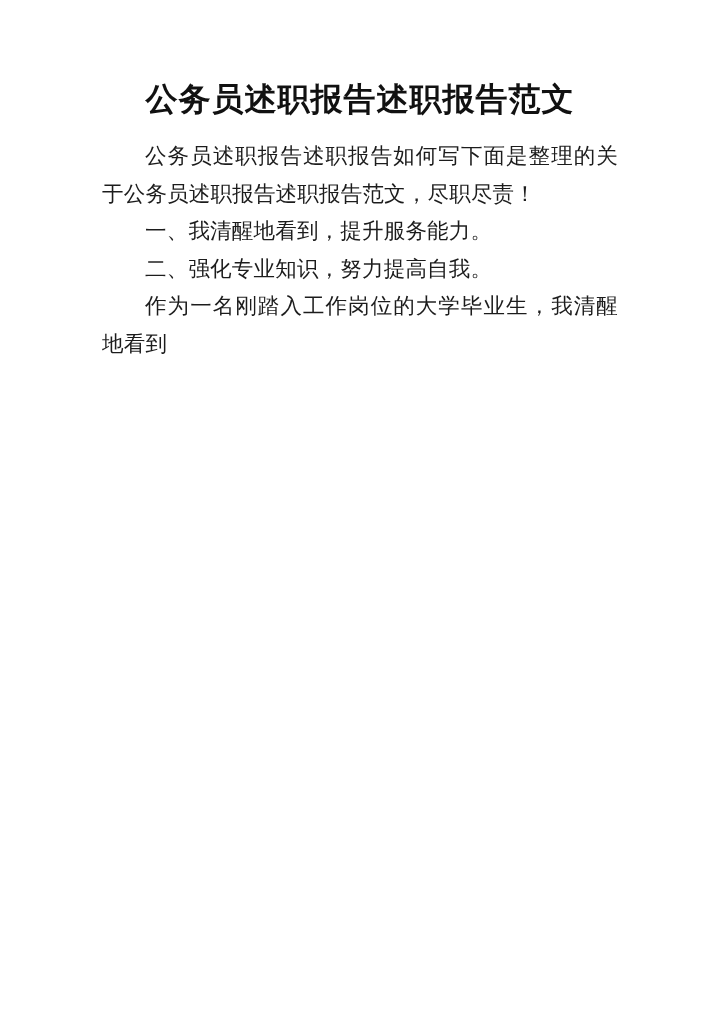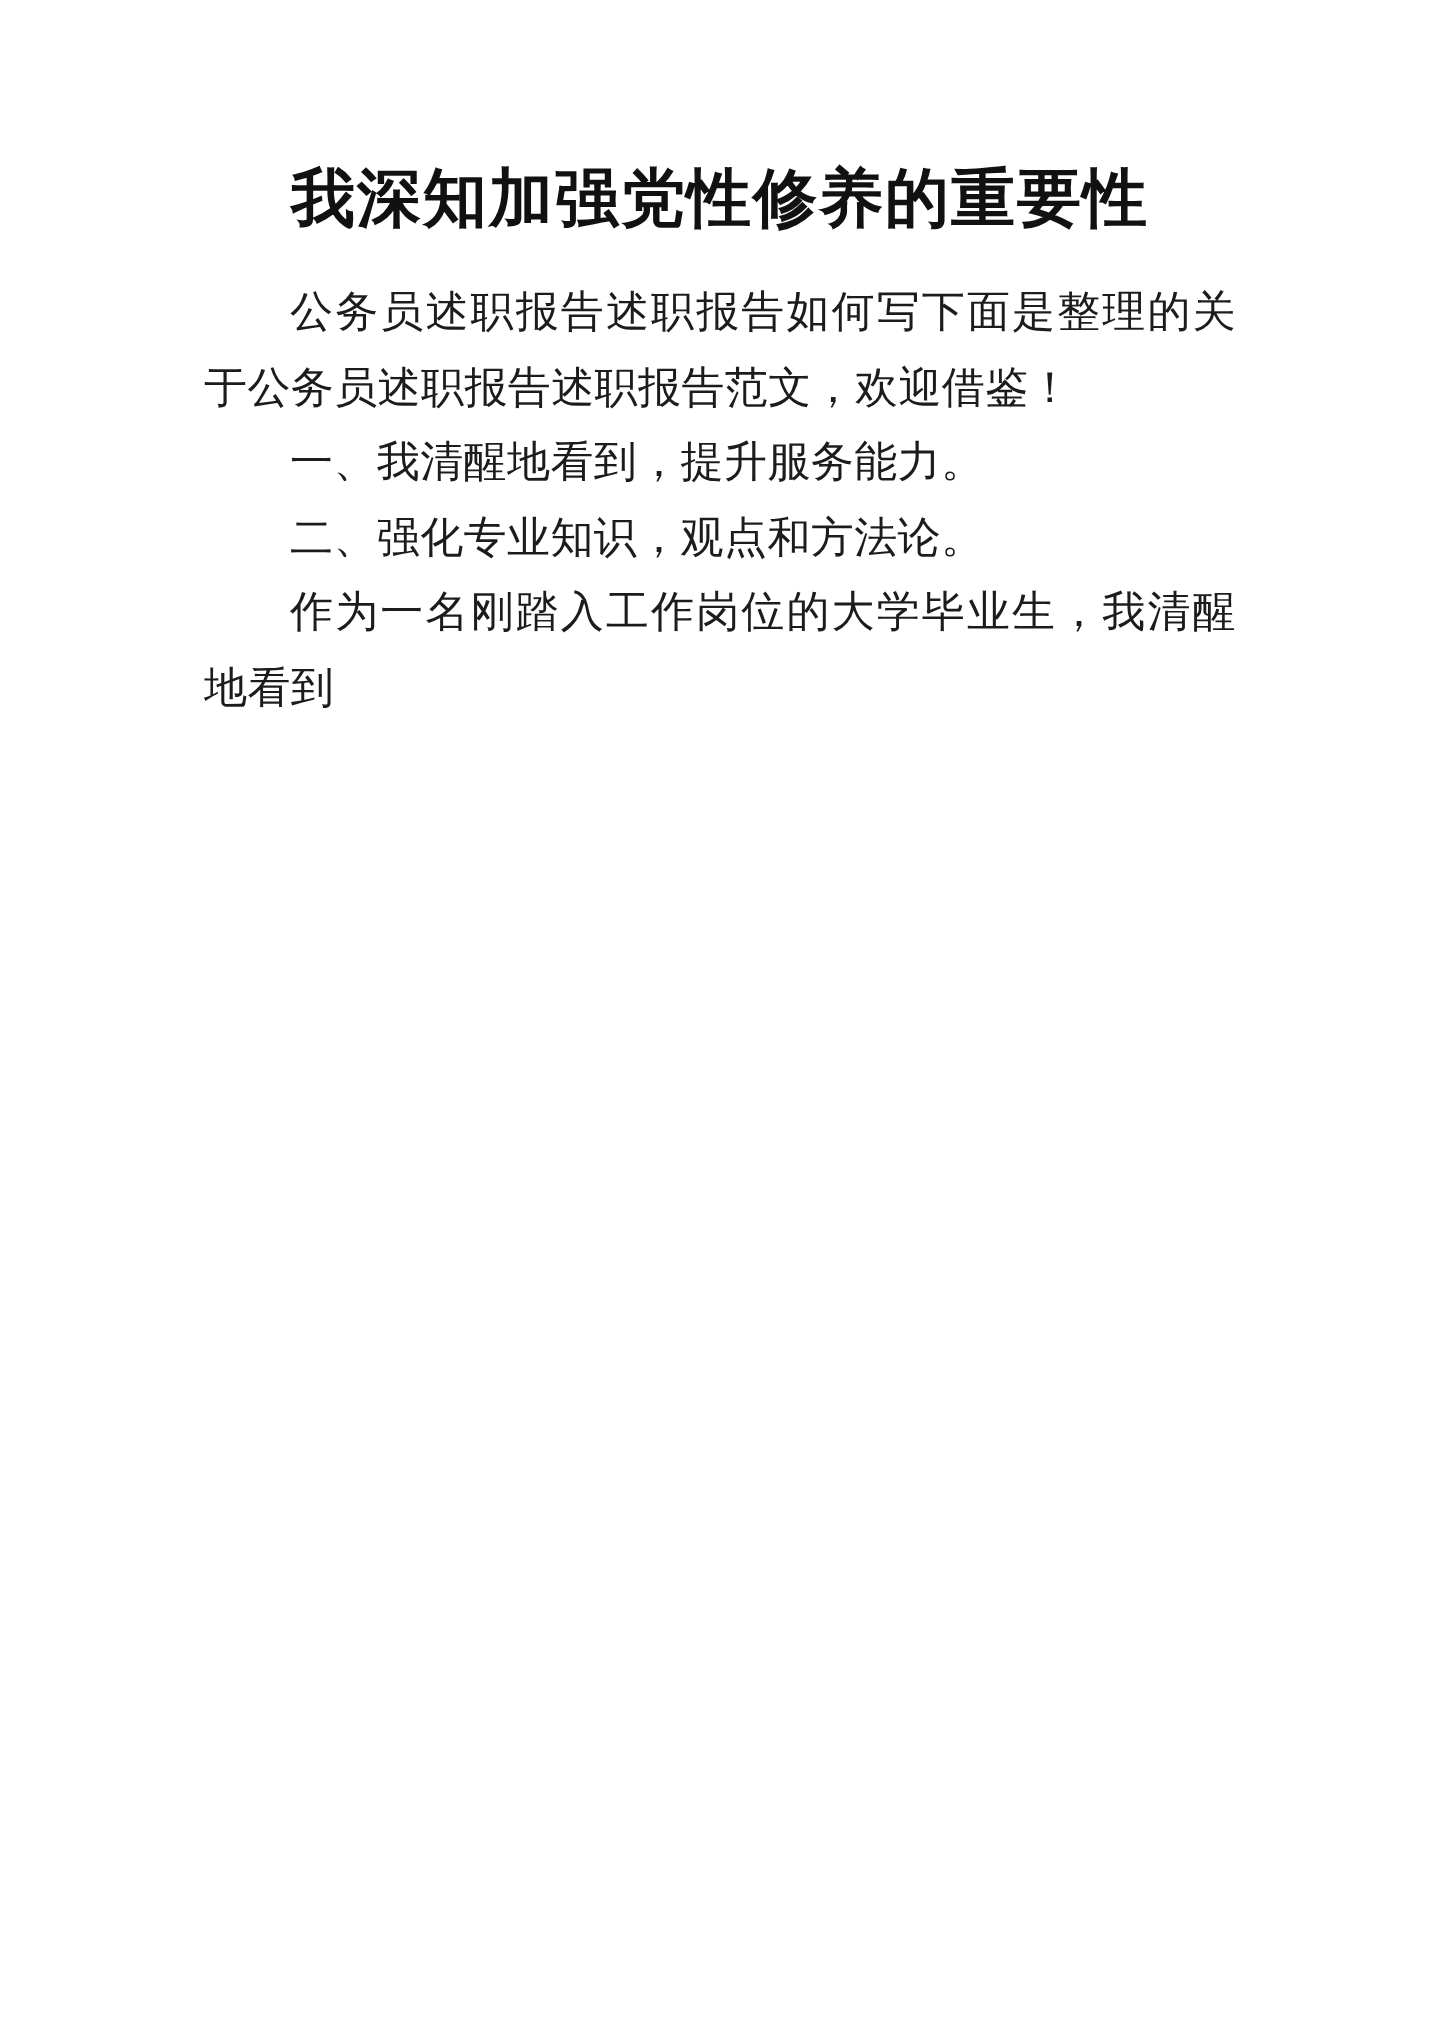--- a/index.html
+++ b/index.html
@@ -42,25 +42,25 @@
     letter-spacing: 0.2px;
     word-break: break-all;
     color: #1c1c1c;
   }
 </style>
 </head>
 <body>
 
 <div class="page">
   <div class="content">
-    <h1 class="doc-title">我深知加强党性修养的重要性</h1>
+    <h1 class="doc-title">公务员述职报告述职报告范文</h1>
 
-    <p class="doc-paragraph">公务员述职报告述职报告如何写下面是整理的关于公务员述职报告述职报告范文，欢迎借鉴！</p>
+    <p class="doc-paragraph">公务员述职报告述职报告如何写下面是整理的关于公务员述职报告述职报告范文，尽职尽责！</p>
 
 
     <p class="doc-paragraph">一、我清醒地看到，提升服务能力。</p>
 
 
-    <p class="doc-paragraph">二、强化专业知识，观点和方法论。</p>
+    <p class="doc-paragraph">二、强化专业知识，努力提高自我。</p>
 
     <p class="doc-paragraph">作为一名刚踏入工作岗位的大学毕业生，我清醒地看到</p>
   </div>
 </div>
 
 </body></html>

